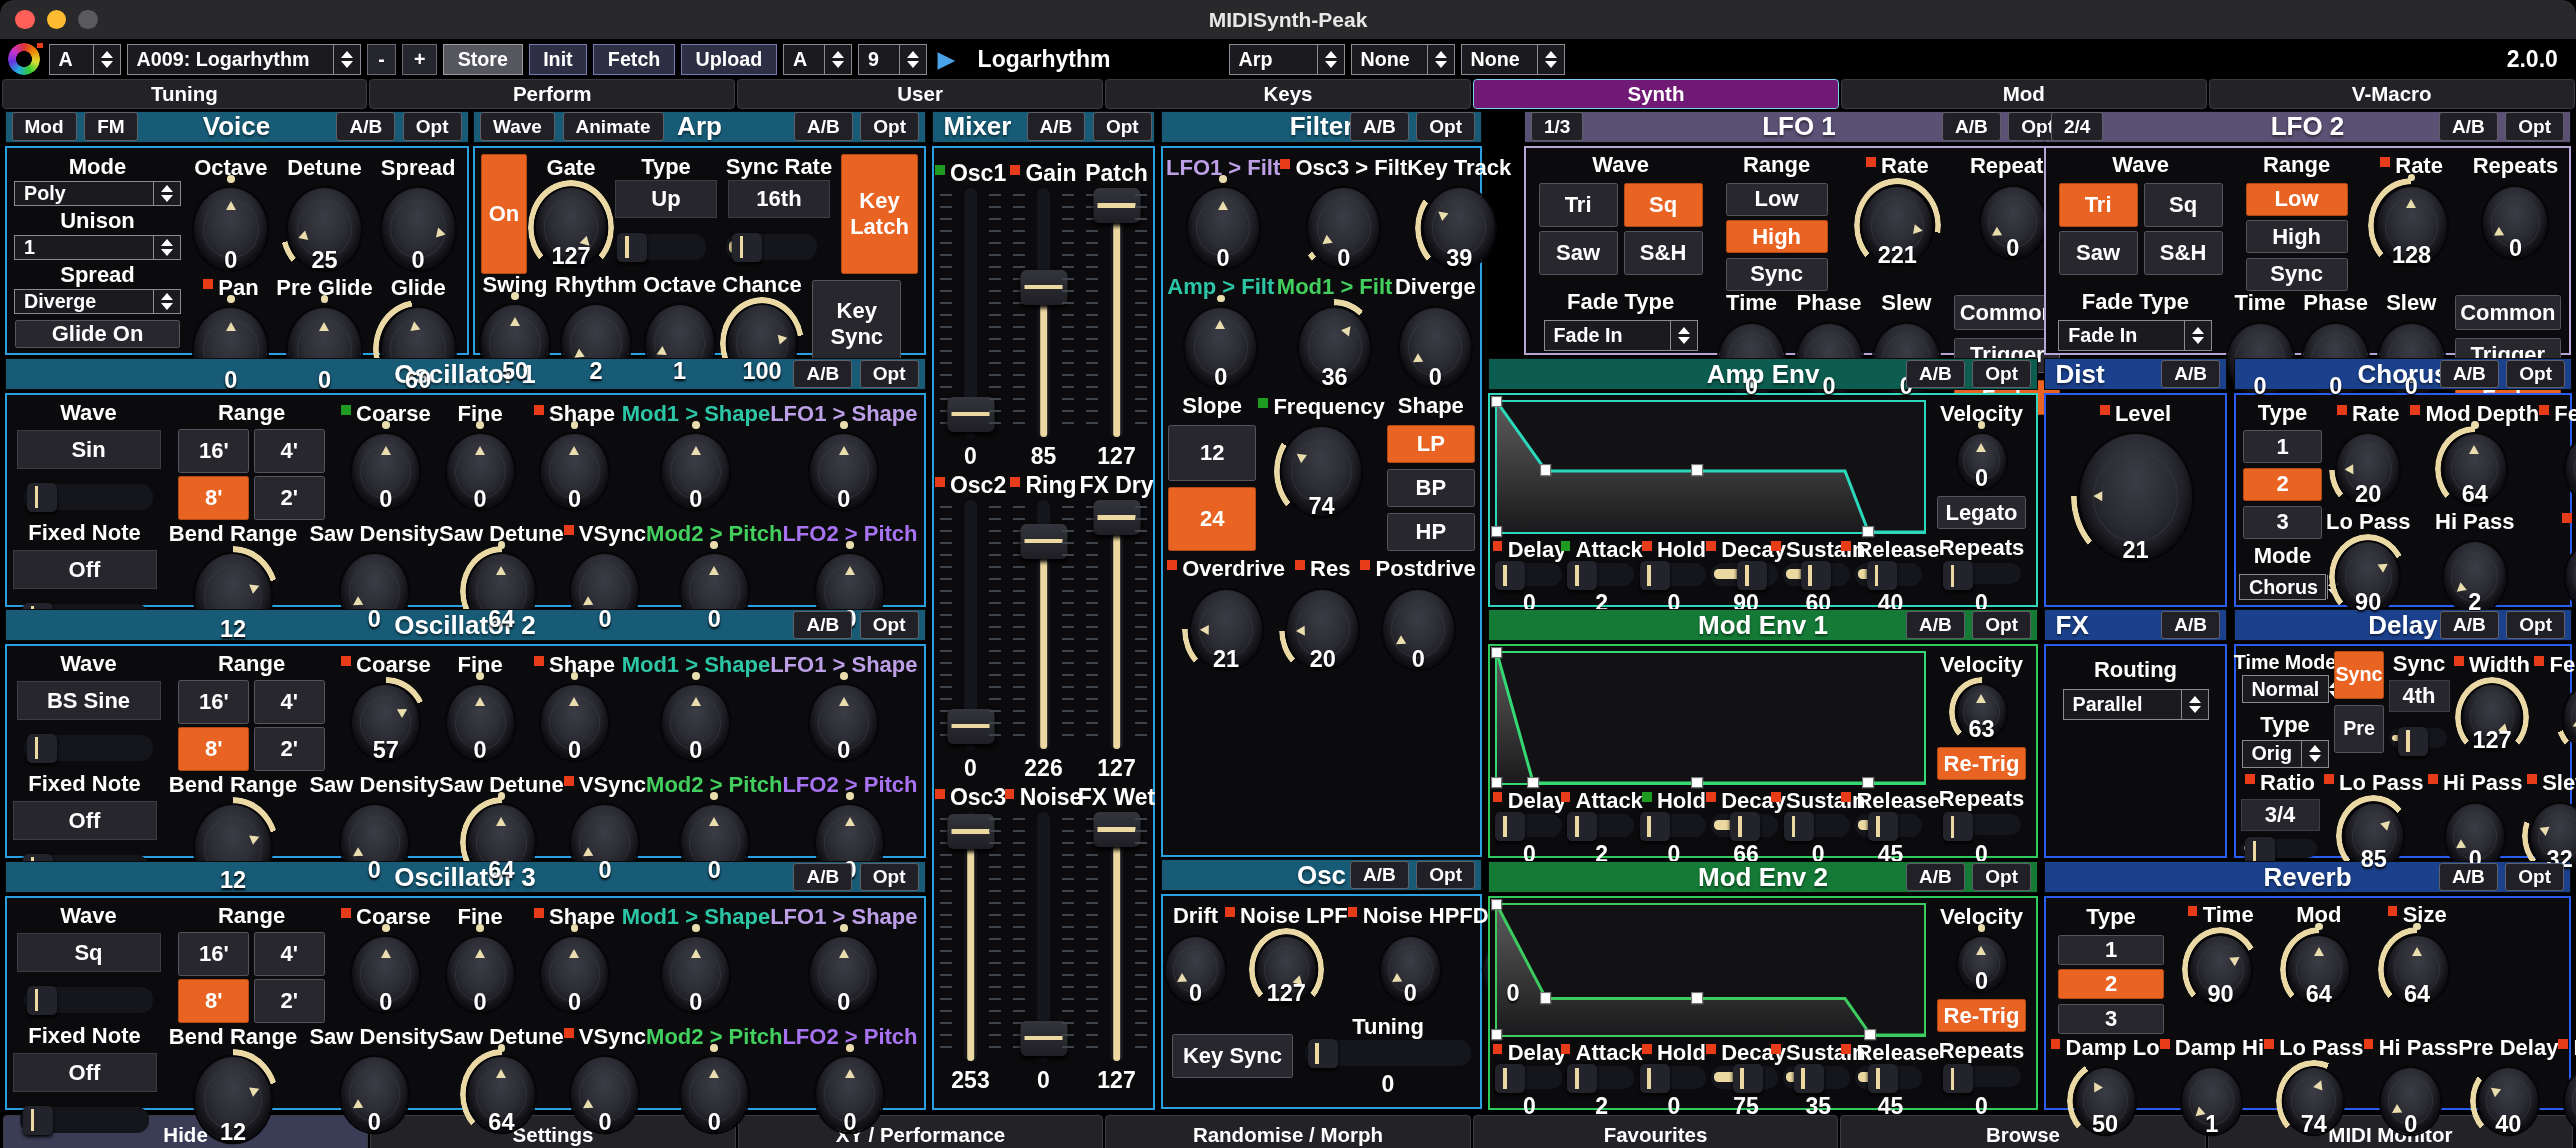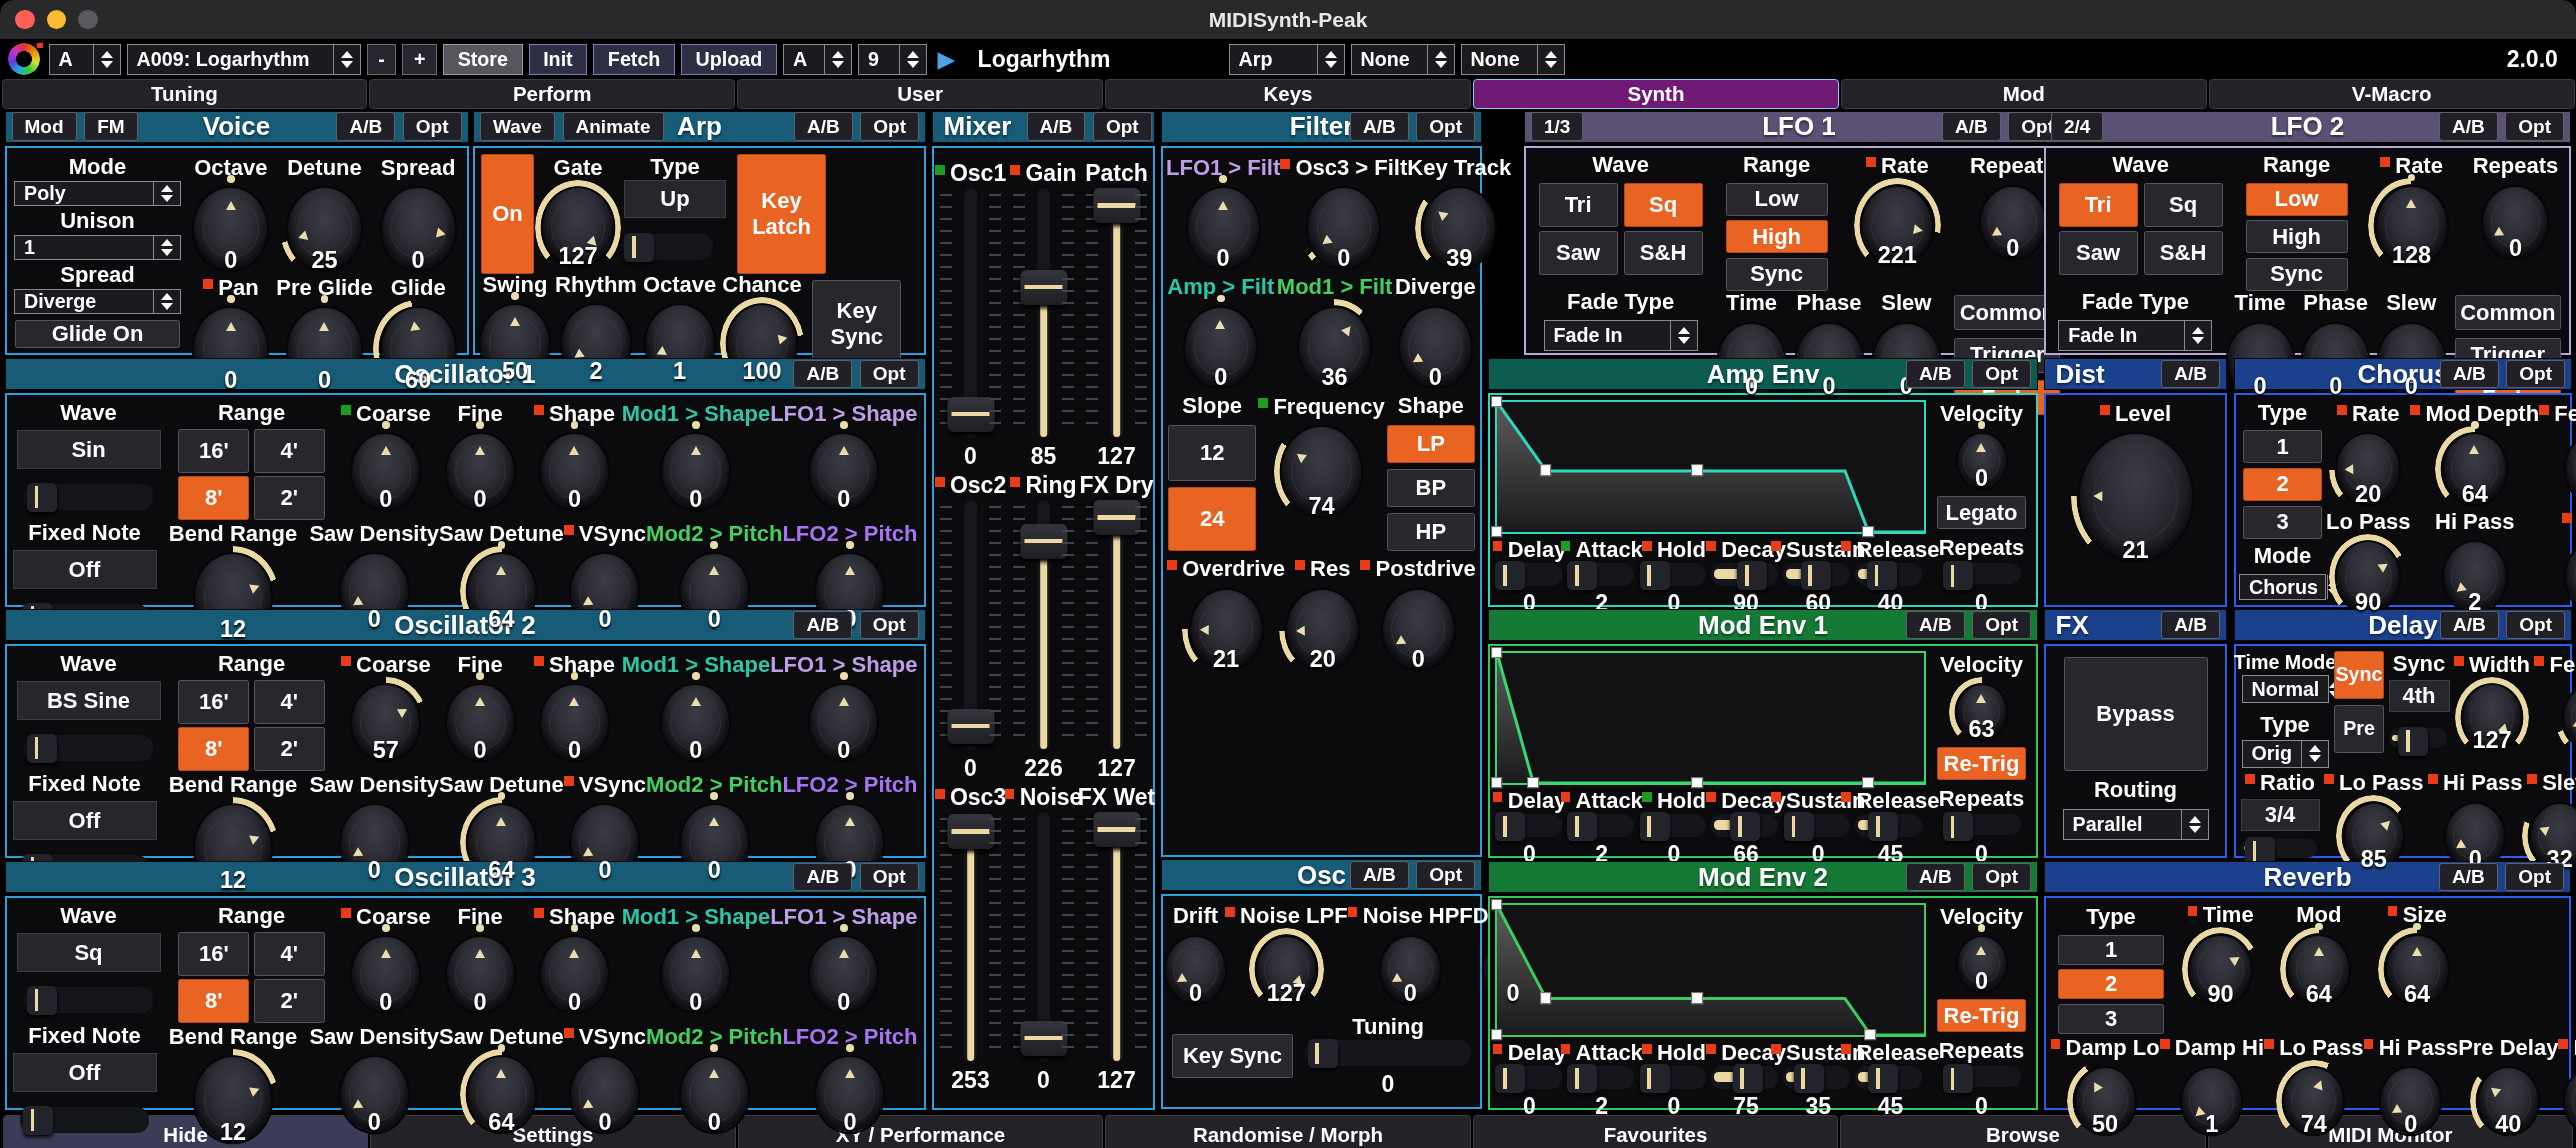--- a/index.html
+++ b/index.html
@@ -305,20 +305,28 @@
                 <div class="ptr" style="transform: rotate(135deg);"></div>
               </div>
               <div class="kval">127</div>
             </div>
           <div class="col cc" style="width:106px">
             <div class="lbl">Type</div>
             <div class="vbox" style="width:102px;height:38px">Up</div>
             <div class="hs" style="width:91px;align-self:stretch;margin-top:16.7px">
                 <div class="hsfill" style="width:calc(0.04 * (100% - 33px) + 7.6px)"></div>
                 <div class="hsh" style="left:calc(0.04 * (100% - 30px))"></div>
+              </div>
+          </div>
+          <div class="col cc" style="width:106px">
+            <div class="lbl">Sync Rate</div>
+            <div class="vbox" style="width:102px;height:38px">16th</div>
+            <div class="hs" style="width:91px;align-self:stretch;margin-top:16.7px">
+                <div class="hsfill" style="width:calc(0.1 * (100% - 33px) + 7.6px)"></div>
+                <div class="hsh" style="left:calc(0.1 * (100% - 30px))"></div>
               </div>
           </div>
           <div class="btn on" style="width:89px;height:120px">Key Latch</div>
         </div>
         <div class="row" style="gap:6px;margin-top:-3px">
           <div class="ku" style="--ks:68px">
               <div class="klabel ">Swing</div>
               <div class="dial">
                 <div class="dtop"></div>
                 <div class="ptr" style="transform: rotate(0deg);"></div>
@@ -1559,21 +1567,20 @@
       </div>
     </div>
 
     <div class="panel c-blue" style="left:2044px;top:500px;width:183px;height:249px">
       <div class="ph ph-left">
           <span class="ptitle">FX</span>
           <span class="hsp"></span>
           <span class="hbtn">A/B</span>
         </div>
       <div class="pb col cc" style="padding-top:10.6px;gap:6px">
-        <div class="btn" style="width:144px;height:114px">Bypass</div>
         <div class="lbl">Routing</div>
         <div class="sel" style="width:144px">
             <span class="selv">Parallel</span>
             <span class="selstep">
               <i class="tup"></i>
               <i class="tdn"></i>
             </span>
           </div>
       </div>
     </div>

